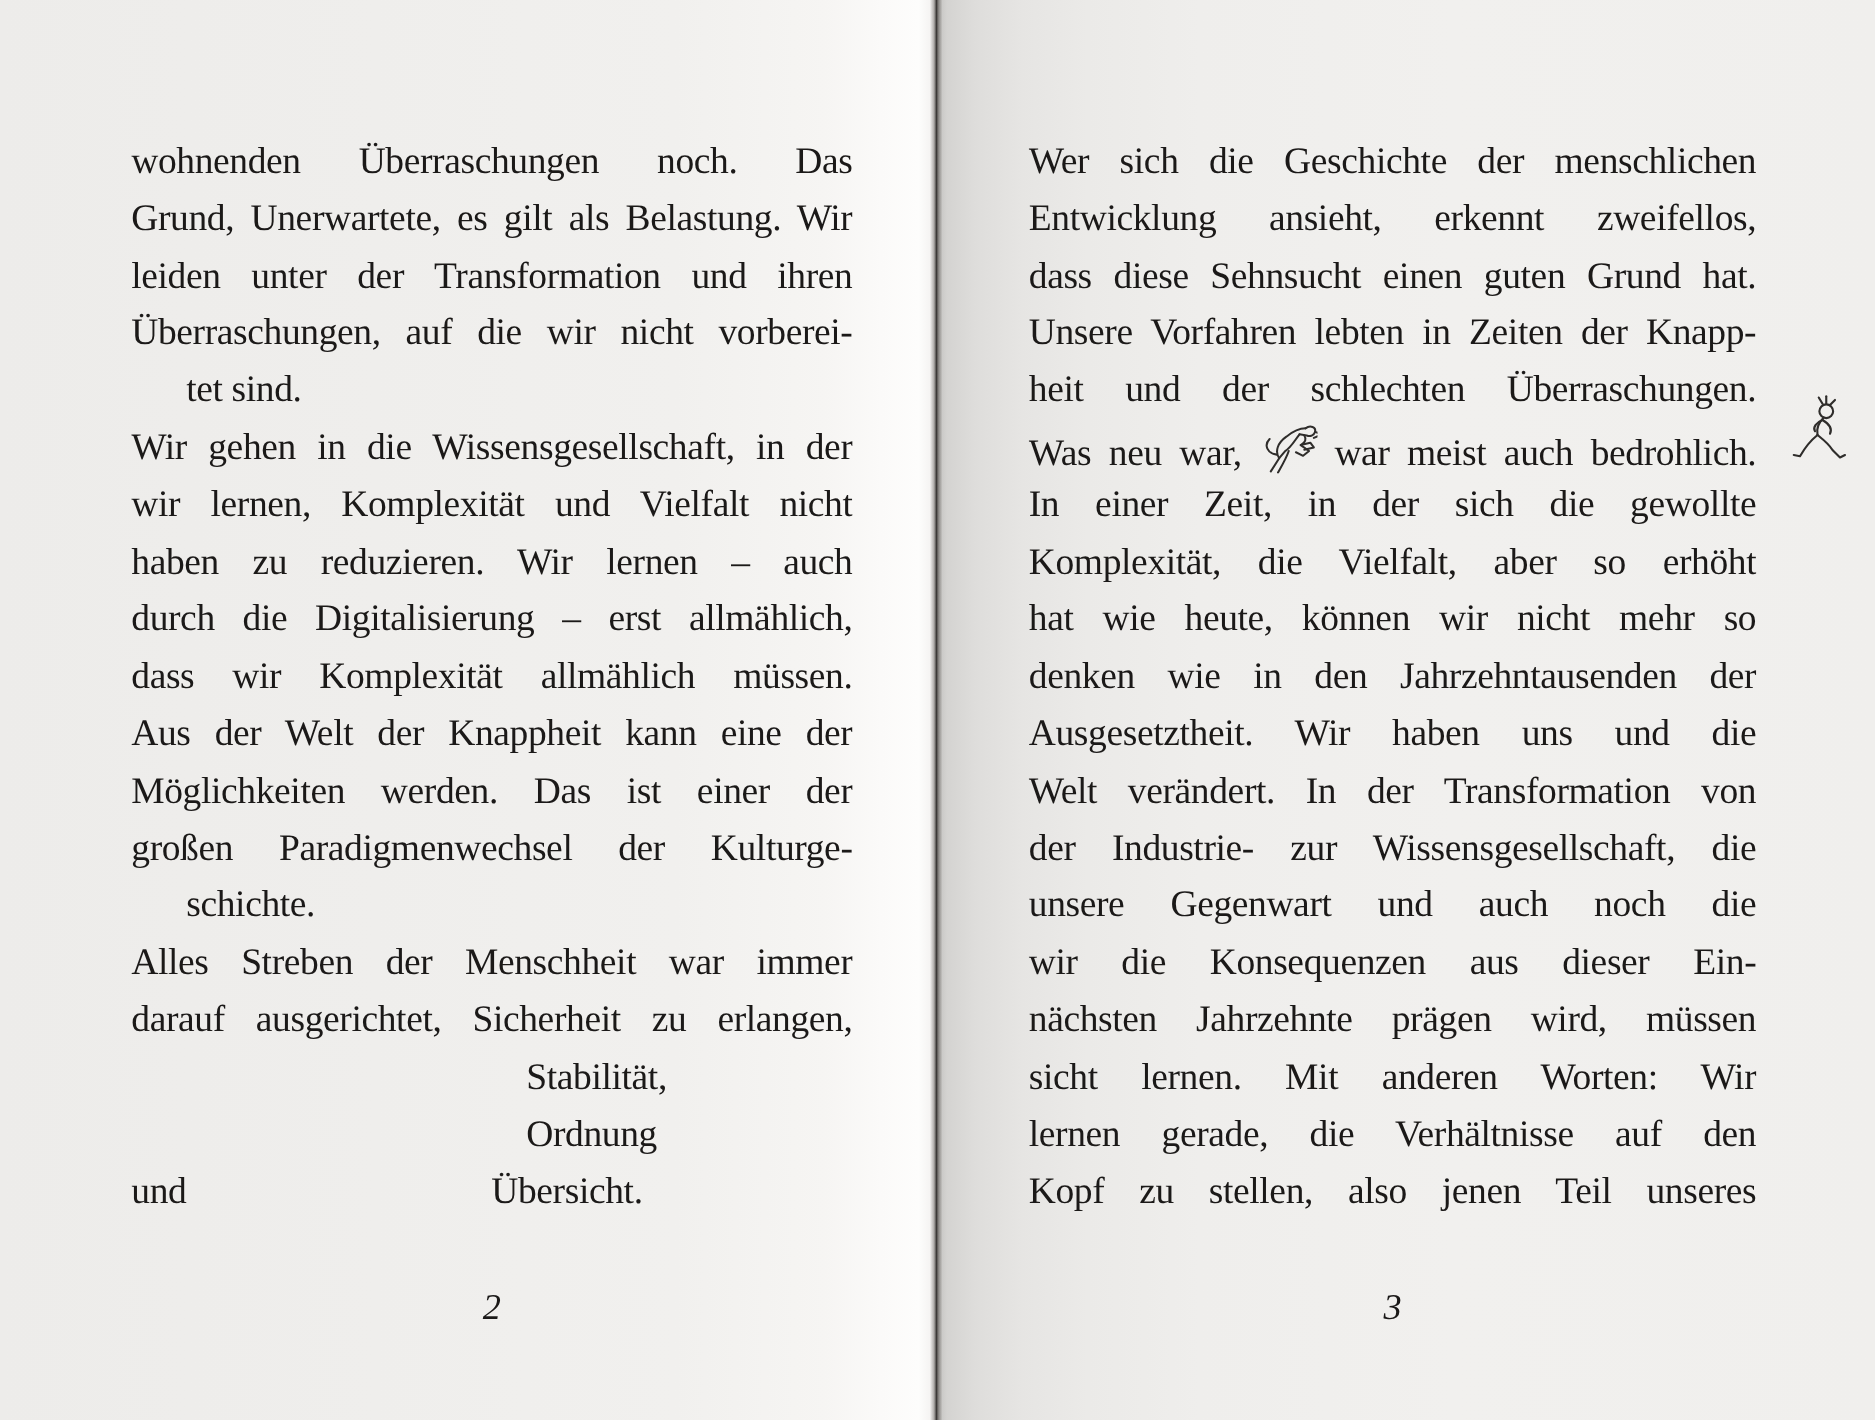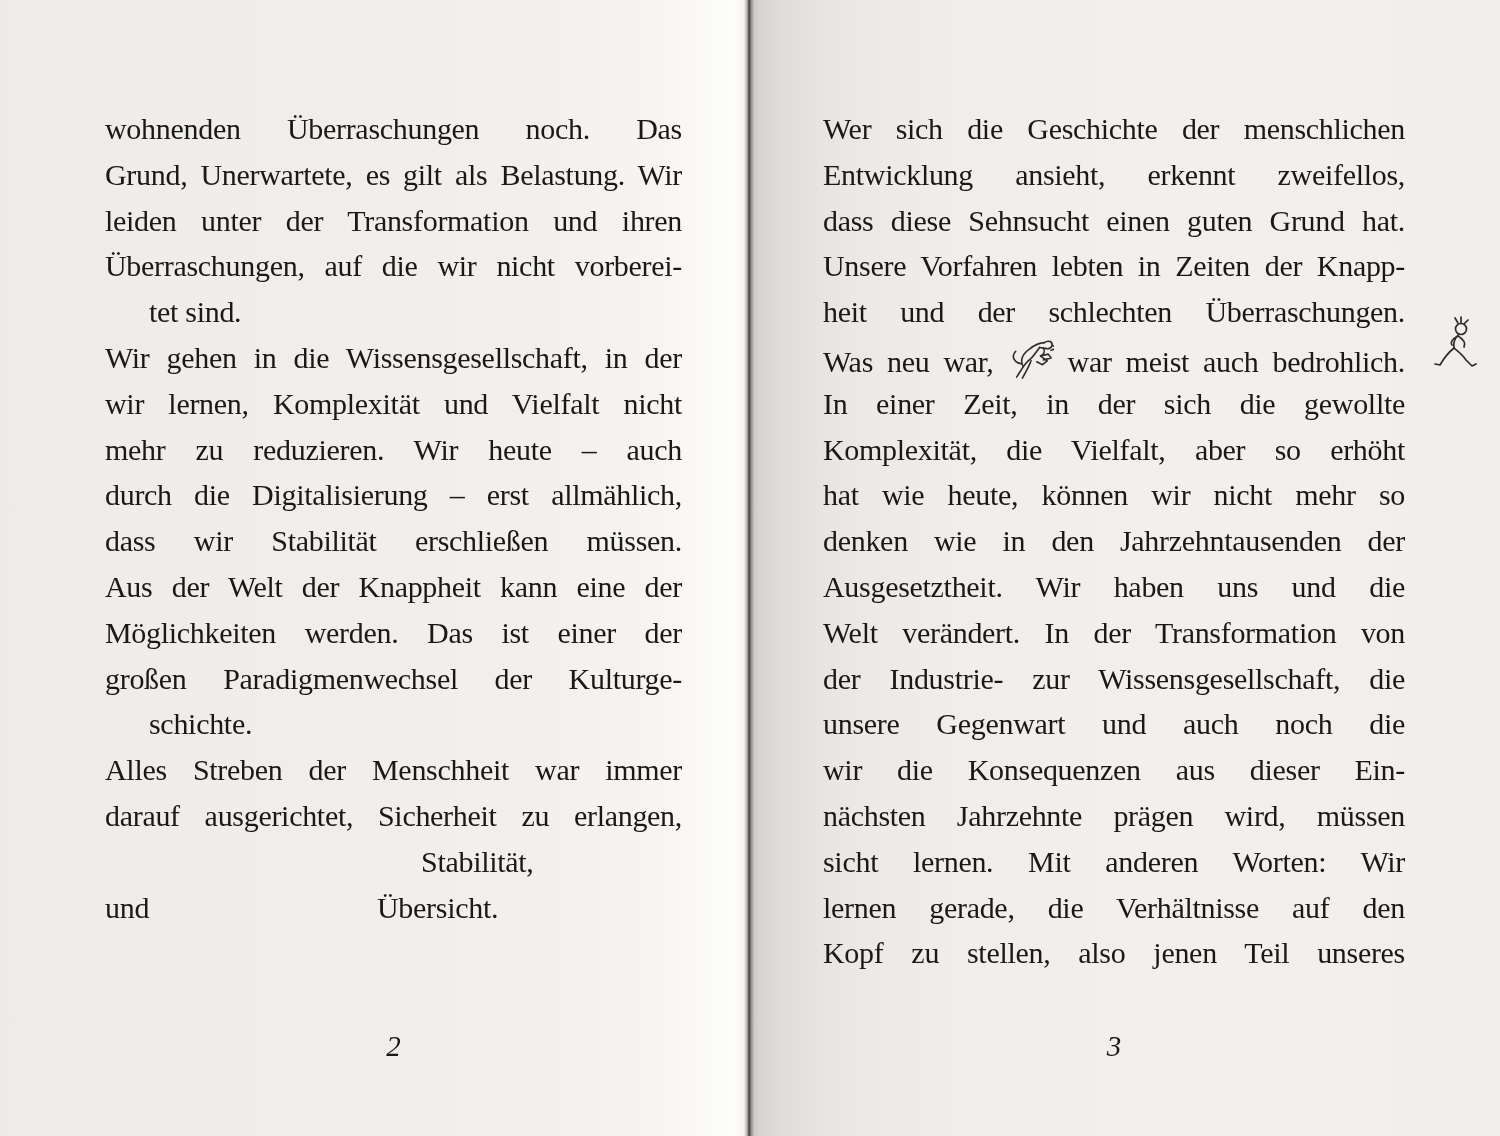--- a/index.html
+++ b/index.html
@@ -47,21 +47,21 @@
   }
   .j{
     text-align:justify;
     text-align-last:justify;
     -moz-text-align-last:justify;
   }
   .l{text-align:left;margin-left:44px;}
   .ind{padding-left:272px;}
   .row{position:relative;}
   .row .word-left{position:absolute;left:0;}
-  .row .word-indent{position:absolute;left:272px;text-align:center;}
+  .row .word-indent{position:absolute;left:288px;text-align:center;}
   .icon-ln svg{vertical-align:-7px;}
   .pagenum{
     position:absolute;top:1030px;height:46px;
     font-size:29px;font-style:italic;text-align:center;
   }
   .pn-left{left:105px;width:577px;}
   .pn-right{left:73px;width:582px;}
   .margin-icon{
     position:absolute;left:682px;top:314px;width:52px;height:62px;
   }
@@ -78,30 +78,31 @@
 
   <div class="page page-left">
     <div class="textblock tb-left">
       <div class="ln j">wohnenden Überraschungen noch. Das</div>
       <div class="ln j">Grund, Unerwartete, es gilt als Belastung. Wir</div>
       <div class="ln j">leiden unter der Transformation und ihren</div>
       <div class="ln j">Überraschungen, auf die wir nicht vorberei-</div>
       <div class="ln l">tet sind.</div>
       <div class="ln j">Wir gehen in die Wissensgesellschaft, in der</div>
       <div class="ln j">wir lernen, Komplexität und Vielfalt nicht</div>
-      <div class="ln j">mehr zu reduzieren. Wir heute – auch</div>
+      <div class="ln j">haben zu reduzieren. Wir lernen – auch</div>
       <div class="ln j">durch die Digitalisierung – erst allmählich,</div>
-      <div class="ln j">dass wir Stabilität erschließen müssen.</div>
+      <div class="ln j">dass wir Komplexität allmählich müssen.</div>
       <div class="ln j">Aus der Welt der Knappheit kann eine der</div>
       <div class="ln j">Möglichkeiten werden. Das ist einer der</div>
       <div class="ln j">großen Paradigmenwechsel der Kulturge-</div>
       <div class="ln l">schichte.</div>
       <div class="ln j">Alles Streben der Menschheit war immer</div>
       <div class="ln j">darauf ausgerichtet, Sicherheit zu erlangen,</div>
       <div class="ln l ind">Stabilität,</div>
+      <div class="ln l ind">Ordnung</div>
       <div class="ln row">
         <span class="word-left">und</span>
         <span class="word-indent">Übersicht.</span>
       </div>
     </div>
     <div class="pagenum pn-left">2</div>
   </div>
 
   <div class="page page-right">
     <div class="textblock tb-right">

